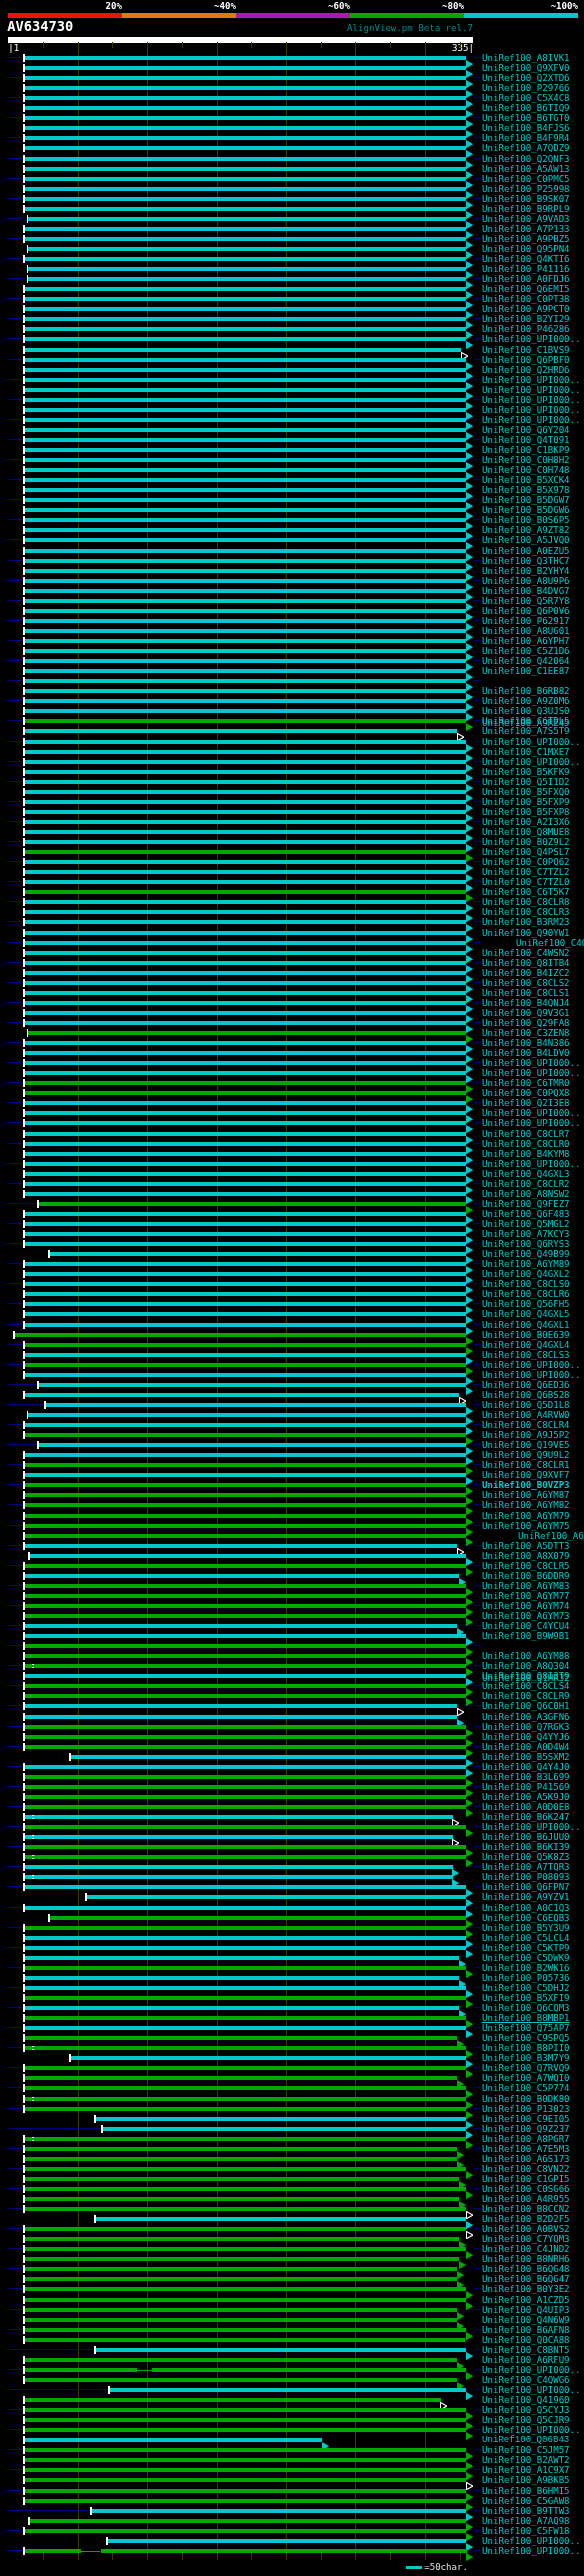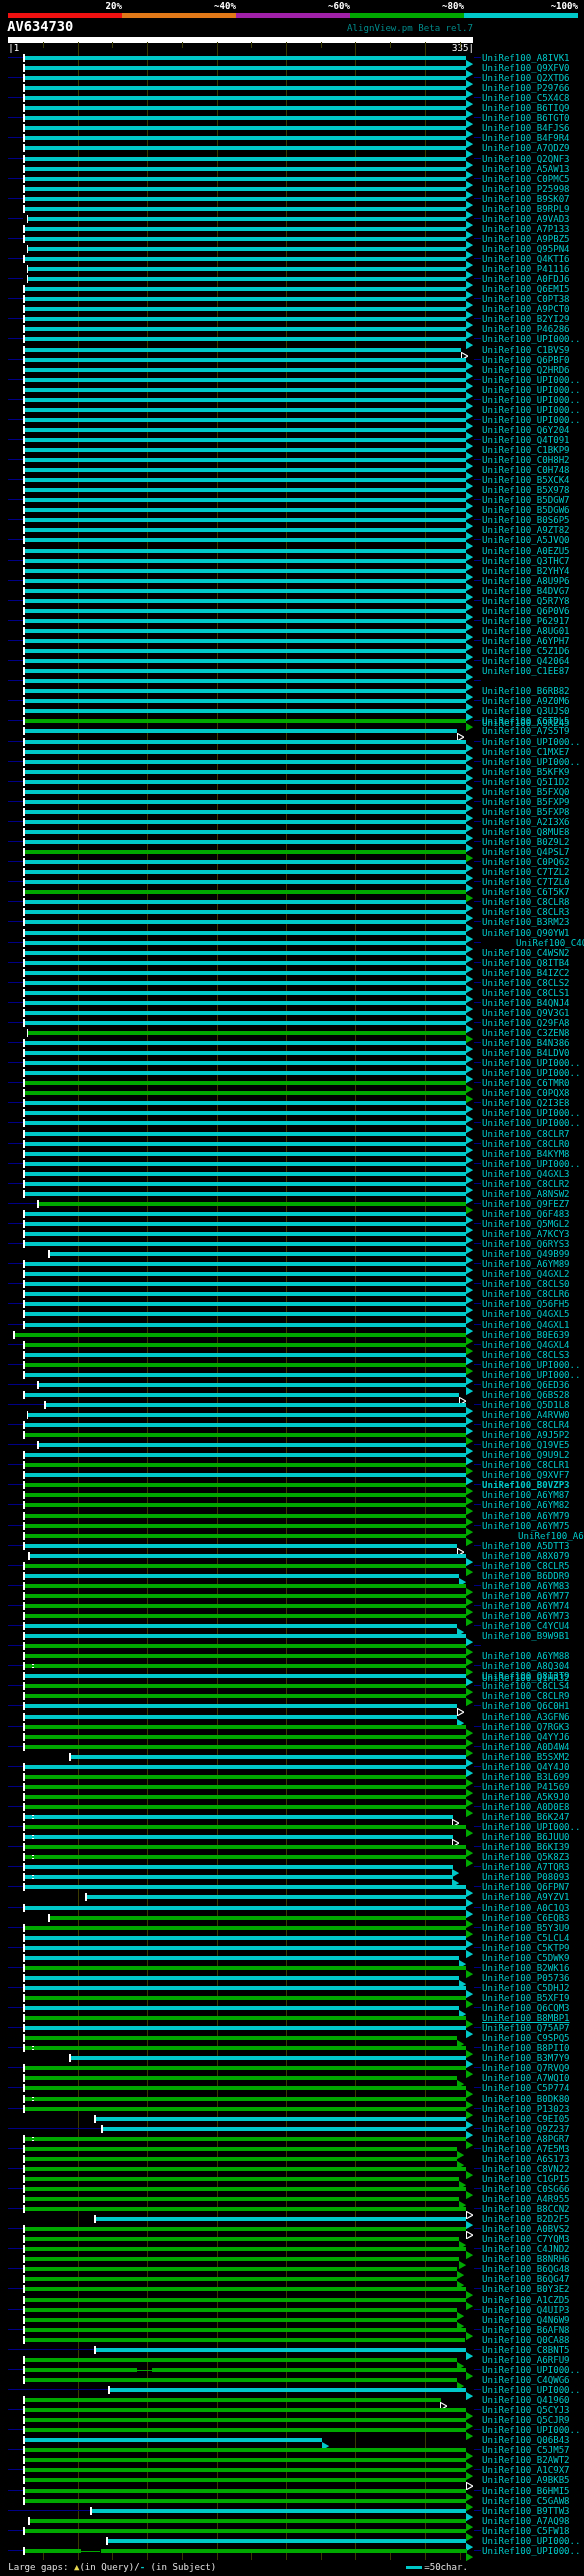--- a/index.html
+++ b/index.html
@@ -2225,21 +2225,21 @@
             <polygon points="0,0 8,4.5 0,9" fill="#00a800"></polygon>
           </svg></div>
         <div class="hit-label" style="color: rgb(0, 201, 201);">UniRef100_UPI000..</div>
       </div>
       <div class="row" style="top: 2435px;">
         <div class="bar" style="left: 25px; width: 297px; background: rgb(0, 201, 201);"></div>
         <div class="tick" style="left: 23px;"></div>
         <div class="arrow" style="left: 322px;"><svg width="7.3" height="8.2" viewBox="0 0 8 9">
             <polygon points="0,0 8,4.5 0,9" fill="#00c9c9"></polygon>
           </svg></div>
-        <div class="hit-label" style="color: rgb(0, 201, 201);">UniRef100_Q06B43</div>
+        <div class="hit-label" style="color: rgb(0, 201, 201); font-family: Liberation Mono, monospace;">UniRef100_Q06B43</div>
       </div>
       <div class="row" style="top: 2445px;">
         <div class="navy" style="left: 8.2px; width: 14.6px; background: rgb(0, 0, 133);"></div>
         <div class="navy" style="left: 474px; width: 7.3px; background: rgb(0, 0, 133);"></div>
         <div class="bar" style="left: 25px; width: 441px; background: rgb(0, 168, 0);"></div>
         <div class="tick" style="left: 23px;"></div>
         <div class="arrow" style="left: 466px;"><svg width="7.3" height="8.2" viewBox="0 0 8 9">
             <polygon points="0,0 8,4.5 0,9" fill="#00a800"></polygon>
           </svg></div>
         <div class="hit-label" style="color: rgb(0, 201, 201);">UniRef100_C5JM57</div>
@@ -2330,21 +2330,17 @@
         <div class="bar" style="left: 25px; width: 56px; background: rgb(0, 168, 0);"></div>
         <div class="gapline" style="left: 80px; width: 20px; background: rgb(0, 168, 0);"></div>
         <div class="bar" style="left: 101px; width: 366px; background: rgb(0, 168, 0);"></div>
         <div class="tick" style="left: 23px;"></div>
         <div class="arrow" style="left: 466px;"><svg width="7.3" height="8.2" viewBox="0 0 8 9">
             <polygon points="0,0 8,4.5 0,9" fill="#00a800"></polygon>
           </svg></div>
         <div class="hit-label" style="color: rgb(0, 201, 201);">UniRef100_UPI000..</div>
       </div>
     </div>
-  <div id="legend">
-    <span style="margin-left:8.2px;">Large gaps:</span>
-    <span class="tri">▲</span><span>(in Query)/</span><span class="cyan-dash">-</span><span> (in Subject)</span>
-  </div>
   <div id="legend-right">
     <span id="legend-swatch"></span><span>=50char.</span>
   </div>
 </div>
 
 
 </body></html>

